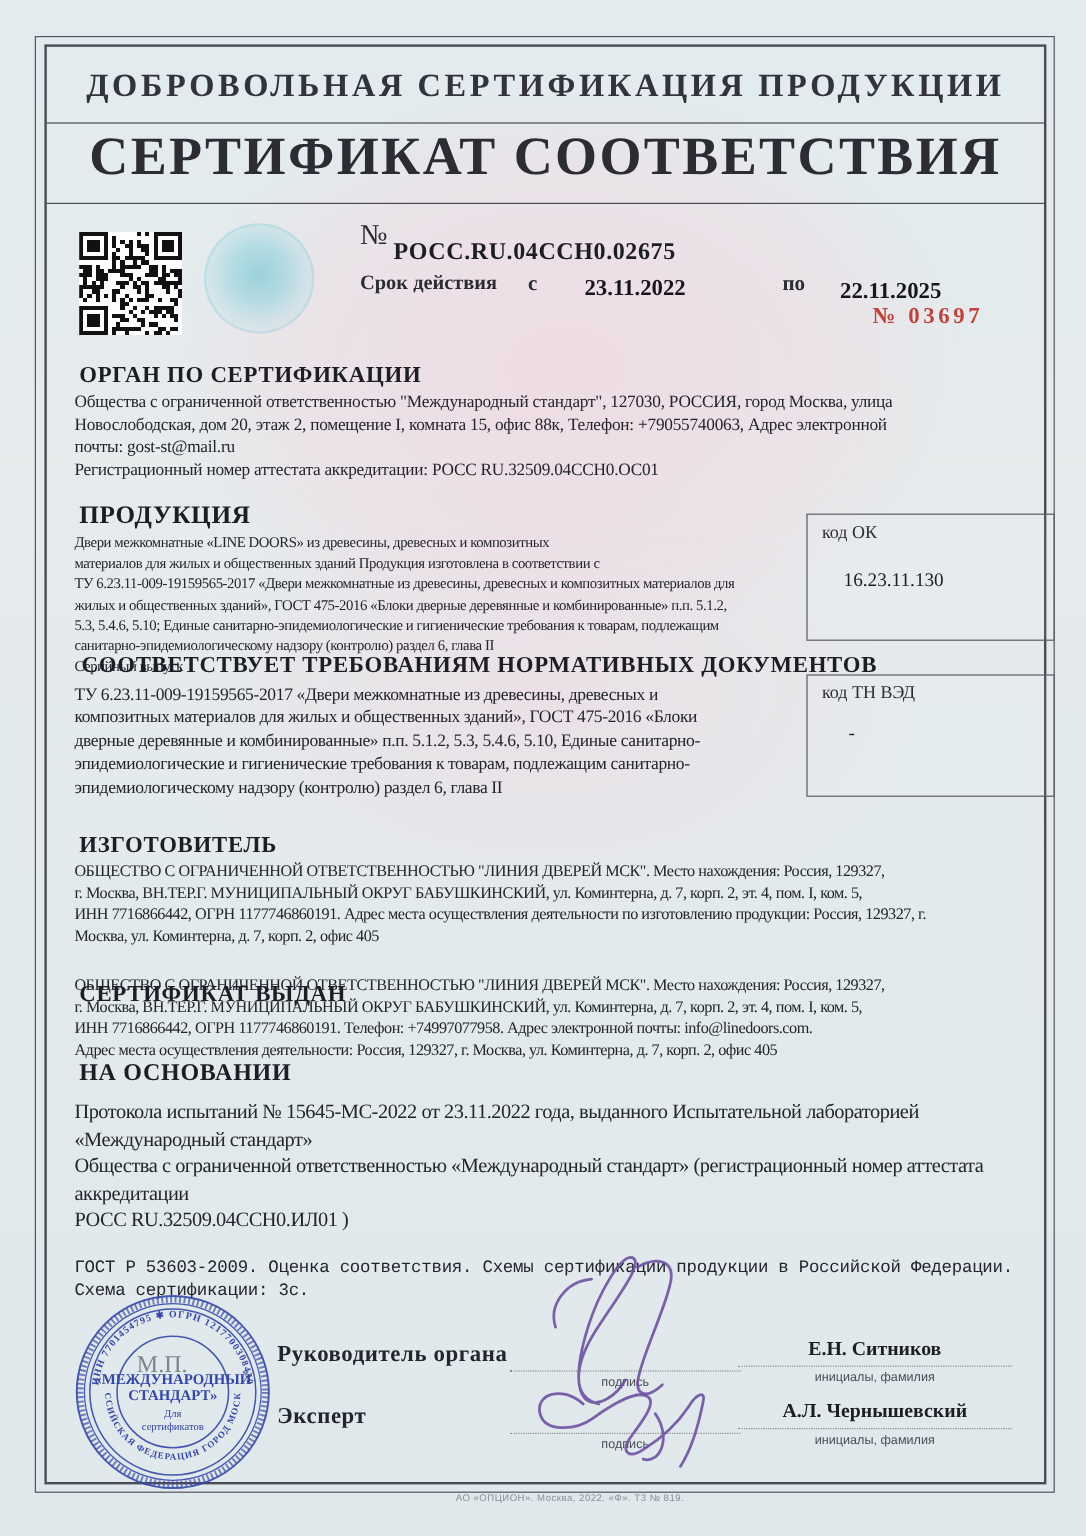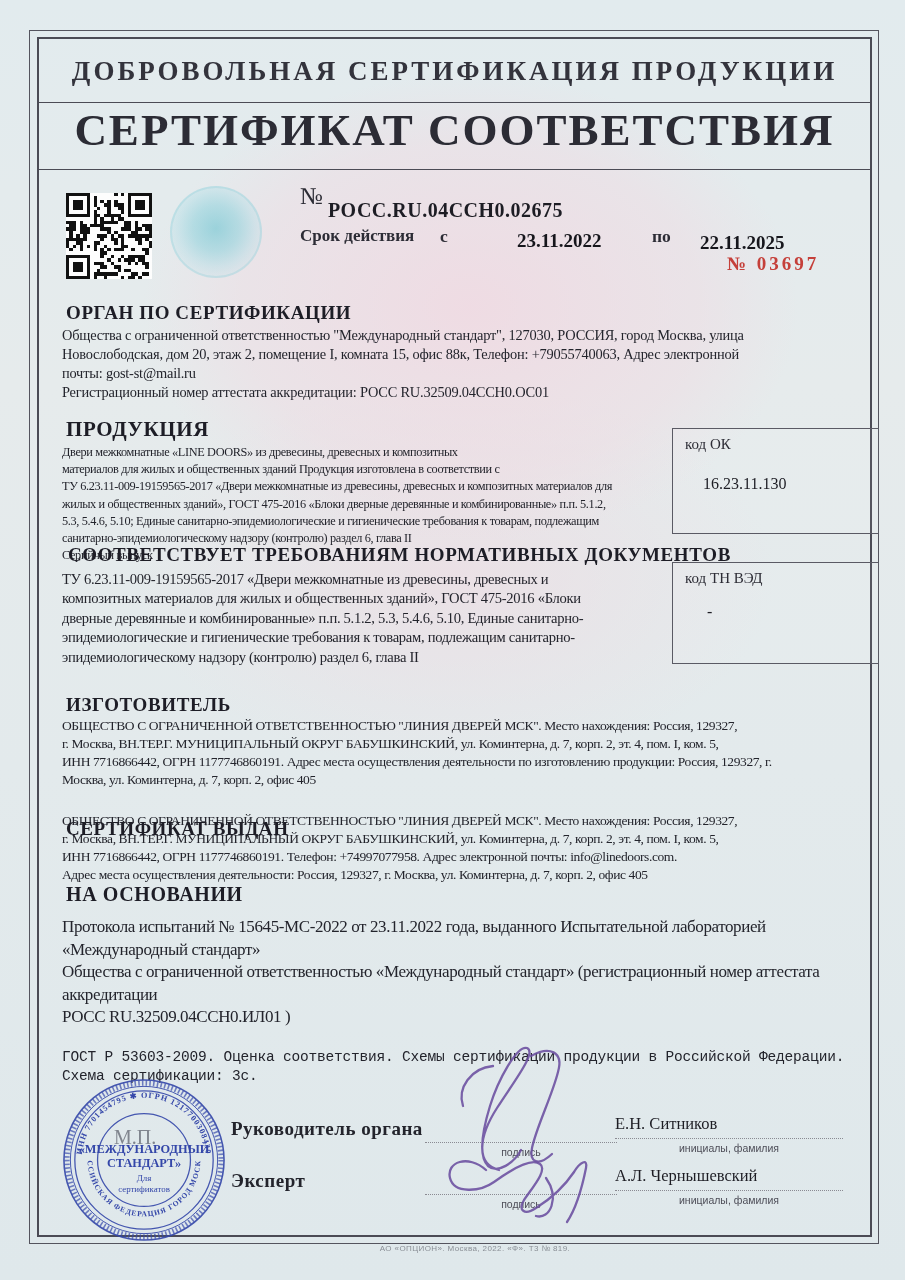--- a/index.html
+++ b/index.html
@@ -21,21 +21,21 @@
   
   .qr{position:absolute;left:66px;top:192px;width:86px;height:88px;}
   .holo{position:absolute;left:170px;top:186px;width:92px;height:92px;border-radius:50%;
     background:radial-gradient(circle at 50% 46%, rgba(104,196,209,.60) 0%, rgba(134,208,219,.52) 34%,
       rgba(164,219,229,.38) 56%, rgba(189,229,237,.18) 76%, rgba(200,234,240,0) 88%);
     box-shadow:inset 0 0 0 2px rgba(120,200,212,.25);}
   .no-sym{position:absolute;left:300px;top:183px;font-size:24px;color:#2c2c35;}
   .no-val{position:absolute;left:328px;top:199px;font-size:20px;font-weight:bold;letter-spacing:.5px;color:#1d1d24;}
   .validity{position:absolute;left:300px;top:226px;font-size:17px;font-weight:bold;color:#2c2c35;}
   .v-s{position:absolute;left:440px;top:226px;font-size:17.5px;font-weight:bold;color:#2c2c35;}
-  .date-from{position:absolute;left:487px;top:230px;font-size:19px;font-weight:bold;color:#16161c;margin-left:30px;}
+  .date-from{position:absolute;left:487px;top:230px;font-size:19px;font-weight:bold;color:#16161c;}
   .v-po{position:absolute;left:652px;top:226px;font-size:17.5px;font-weight:bold;color:#2c2c35;}
   .date-to{position:absolute;left:700px;top:232px;font-size:19px;font-weight:bold;color:#16161c;}
   .form-no{position:absolute;left:727px;top:253px;font-size:19px;font-weight:bold;letter-spacing:3px;color:#c5403a;}
   
   .sec-h{position:absolute;font-weight:bold;color:#1d1d26;letter-spacing:.6px;}
   .sec-b{position:absolute;white-space:pre-line;line-height:1.33;color:#23242c;}
   .h-organ{left:66px;top:302px;font-size:19px;}
   .b-organ{left:62px;top:326px;width:814px;font-size:14.4px;letter-spacing:-0.2px;}
   .h-product{left:66px;top:417px;font-size:21px;}
   .b-product{left:62px;top:444px;width:625px;font-size:12.3px;letter-spacing:-0.35px;line-height:1.4;}
@@ -59,21 +59,21 @@
   
   .mp{position:absolute;left:114px;top:1126px;font-size:20px;color:#80858e;z-index:1;}
   .seal{position:absolute;left:60px;top:1076px;width:168px;height:168px;z-index:2;}
   .role-head{position:absolute;left:231px;top:1118px;font-size:19px;font-weight:bold;letter-spacing:.5px;}
   .role-expert{position:absolute;left:231px;top:1170px;font-size:19px;font-weight:bold;letter-spacing:.5px;}
   .sig-line{position:absolute;left:425px;width:192px;border-bottom:1px dotted #8a8a92;height:0;}
   .sl1{top:1142px;} .sl2{top:1194px;}
   .sig-cap{position:absolute;left:425px;width:192px;text-align:center;font-family:"Liberation Sans",sans-serif;
     font-size:10.5px;color:#4e4e58;}
   .sc1{top:1146px;} .sc2{top:1198px;}
-  .name{position:absolute;left:615px;width:228px;text-align:left;font-size:16.5px;font-weight:normal;color:#1d1d24;}
+  .name{position:absolute;left:615px;width:228px;text-align:center;font-size:16.5px;font-weight:bold;color:#1d1d24;}
   .n1{top:1114px;} .n2{top:1166px;}
   .name-line{position:absolute;left:615px;width:228px;border-bottom:1px dotted #8a8a92;height:0;}
   .nl1{top:1138px;} .nl2{top:1190px;}
   .name-cap{position:absolute;left:615px;width:228px;text-align:center;font-family:"Liberation Sans",sans-serif;
     font-size:10.5px;color:#4e4e58;}
   .nc1{top:1142px;} .nc2{top:1194px;}
   .sig1{position:absolute;left:403px;top:1044px;width:222px;height:132px;z-index:3;}
   .sig2{position:absolute;left:428px;top:1148px;width:200px;height:78px;z-index:3;}
   .note{position:absolute;left:39px;right:35px;top:1205px;text-align:center;font-style:italic;
     font-size:16.5px;color:#2b2b34;}

